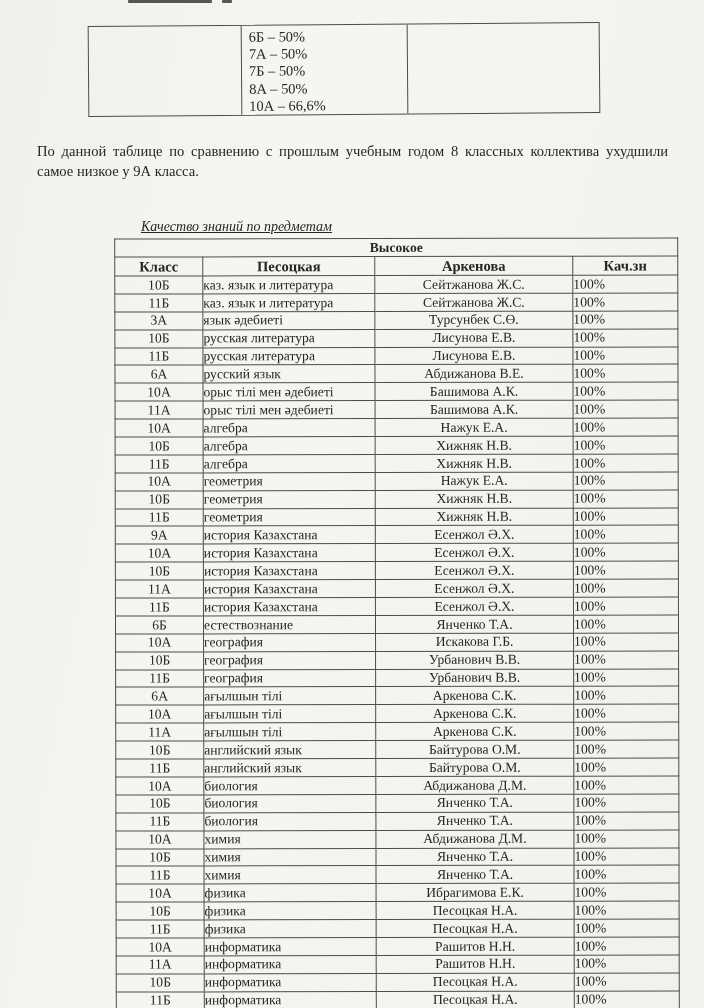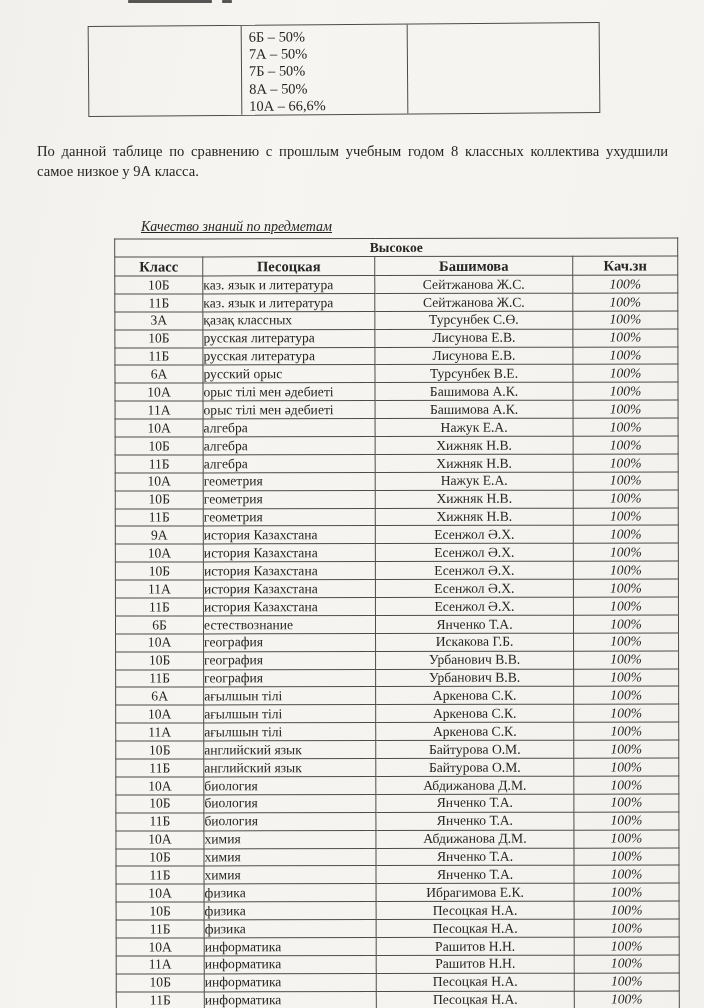--- a/index.html
+++ b/index.html
@@ -58,21 +58,21 @@
     line-height:1.15;
     overflow:hidden;
     white-space:nowrap;
   }
   th.group-header { height:17px; font-size:15px; font-weight:bold; text-align:center; }
   tr.col-headers th { height:18px; font-size:14.6px; font-weight:bold; text-align:center;border-radius:8px; }
   table.quality td { height:16.9px; }
   td.c0 { text-align:center; }
   td.c1 { text-align:left; padding-left:8px;margin-top:12px; }
   td.c2 { text-align:center; padding-left:8px; }
-  td.c3 { text-align:center;font-style:italic; }
+  td.c3 { text-align:left; }
 </style>
 </head>
 <body>
 
 <div class="artifact a1"></div>
 <div class="artifact a2"></div>
 
 <div class="top-table">
   <div class="cell cell-left"></div>
   <div class="cell cell-mid">
@@ -99,59 +99,59 @@
     <col style="width:198px">
     <col style="width:105px">
   </colgroup>
   <thead>
     <tr>
       <th class="group-header" colspan="4">Высокое</th>
     </tr>
     <tr class="col-headers">
       <th>Класс</th>
       <th>Песоцкая</th>
-      <th>Башимова</th>
+      <th>Аркенова</th>
       <th>Кач.зн</th>
     </tr>
   </thead>
   <tbody>
       <tr>
         <td class="c0">10Б</td>
         <td class="c1">каз. язык и литература</td>
         <td class="c2">Сейтжанова Ж.С.</td>
         <td class="c3">100%</td>
       </tr>
       <tr>
         <td class="c0">11Б</td>
         <td class="c1">каз. язык и литература</td>
         <td class="c2">Сейтжанова Ж.С.</td>
         <td class="c3">100%</td>
       </tr>
       <tr>
         <td class="c0">3А</td>
-        <td class="c1">қазақ классных</td>
+        <td class="c1">язык әдебиеті</td>
         <td class="c2">Турсунбек С.Ө.</td>
         <td class="c3">100%</td>
       </tr>
       <tr>
         <td class="c0">10Б</td>
         <td class="c1">русская литература</td>
         <td class="c2">Лисунова Е.В.</td>
         <td class="c3">100%</td>
       </tr>
       <tr>
         <td class="c0">11Б</td>
         <td class="c1">русская литература</td>
         <td class="c2">Лисунова Е.В.</td>
         <td class="c3">100%</td>
       </tr>
       <tr>
         <td class="c0">6А</td>
-        <td class="c1">русский орыс</td>
-        <td class="c2">Турсунбек В.Е.</td>
+        <td class="c1">русский язык</td>
+        <td class="c2">Абдижанова В.Е.</td>
         <td class="c3">100%</td>
       </tr>
       <tr>
         <td class="c0">10А</td>
         <td class="c1">орыс тілі мен әдебиеті</td>
         <td class="c2">Башимова А.К.</td>
         <td class="c3">100%</td>
       </tr>
       <tr>
         <td class="c0">11А</td>

